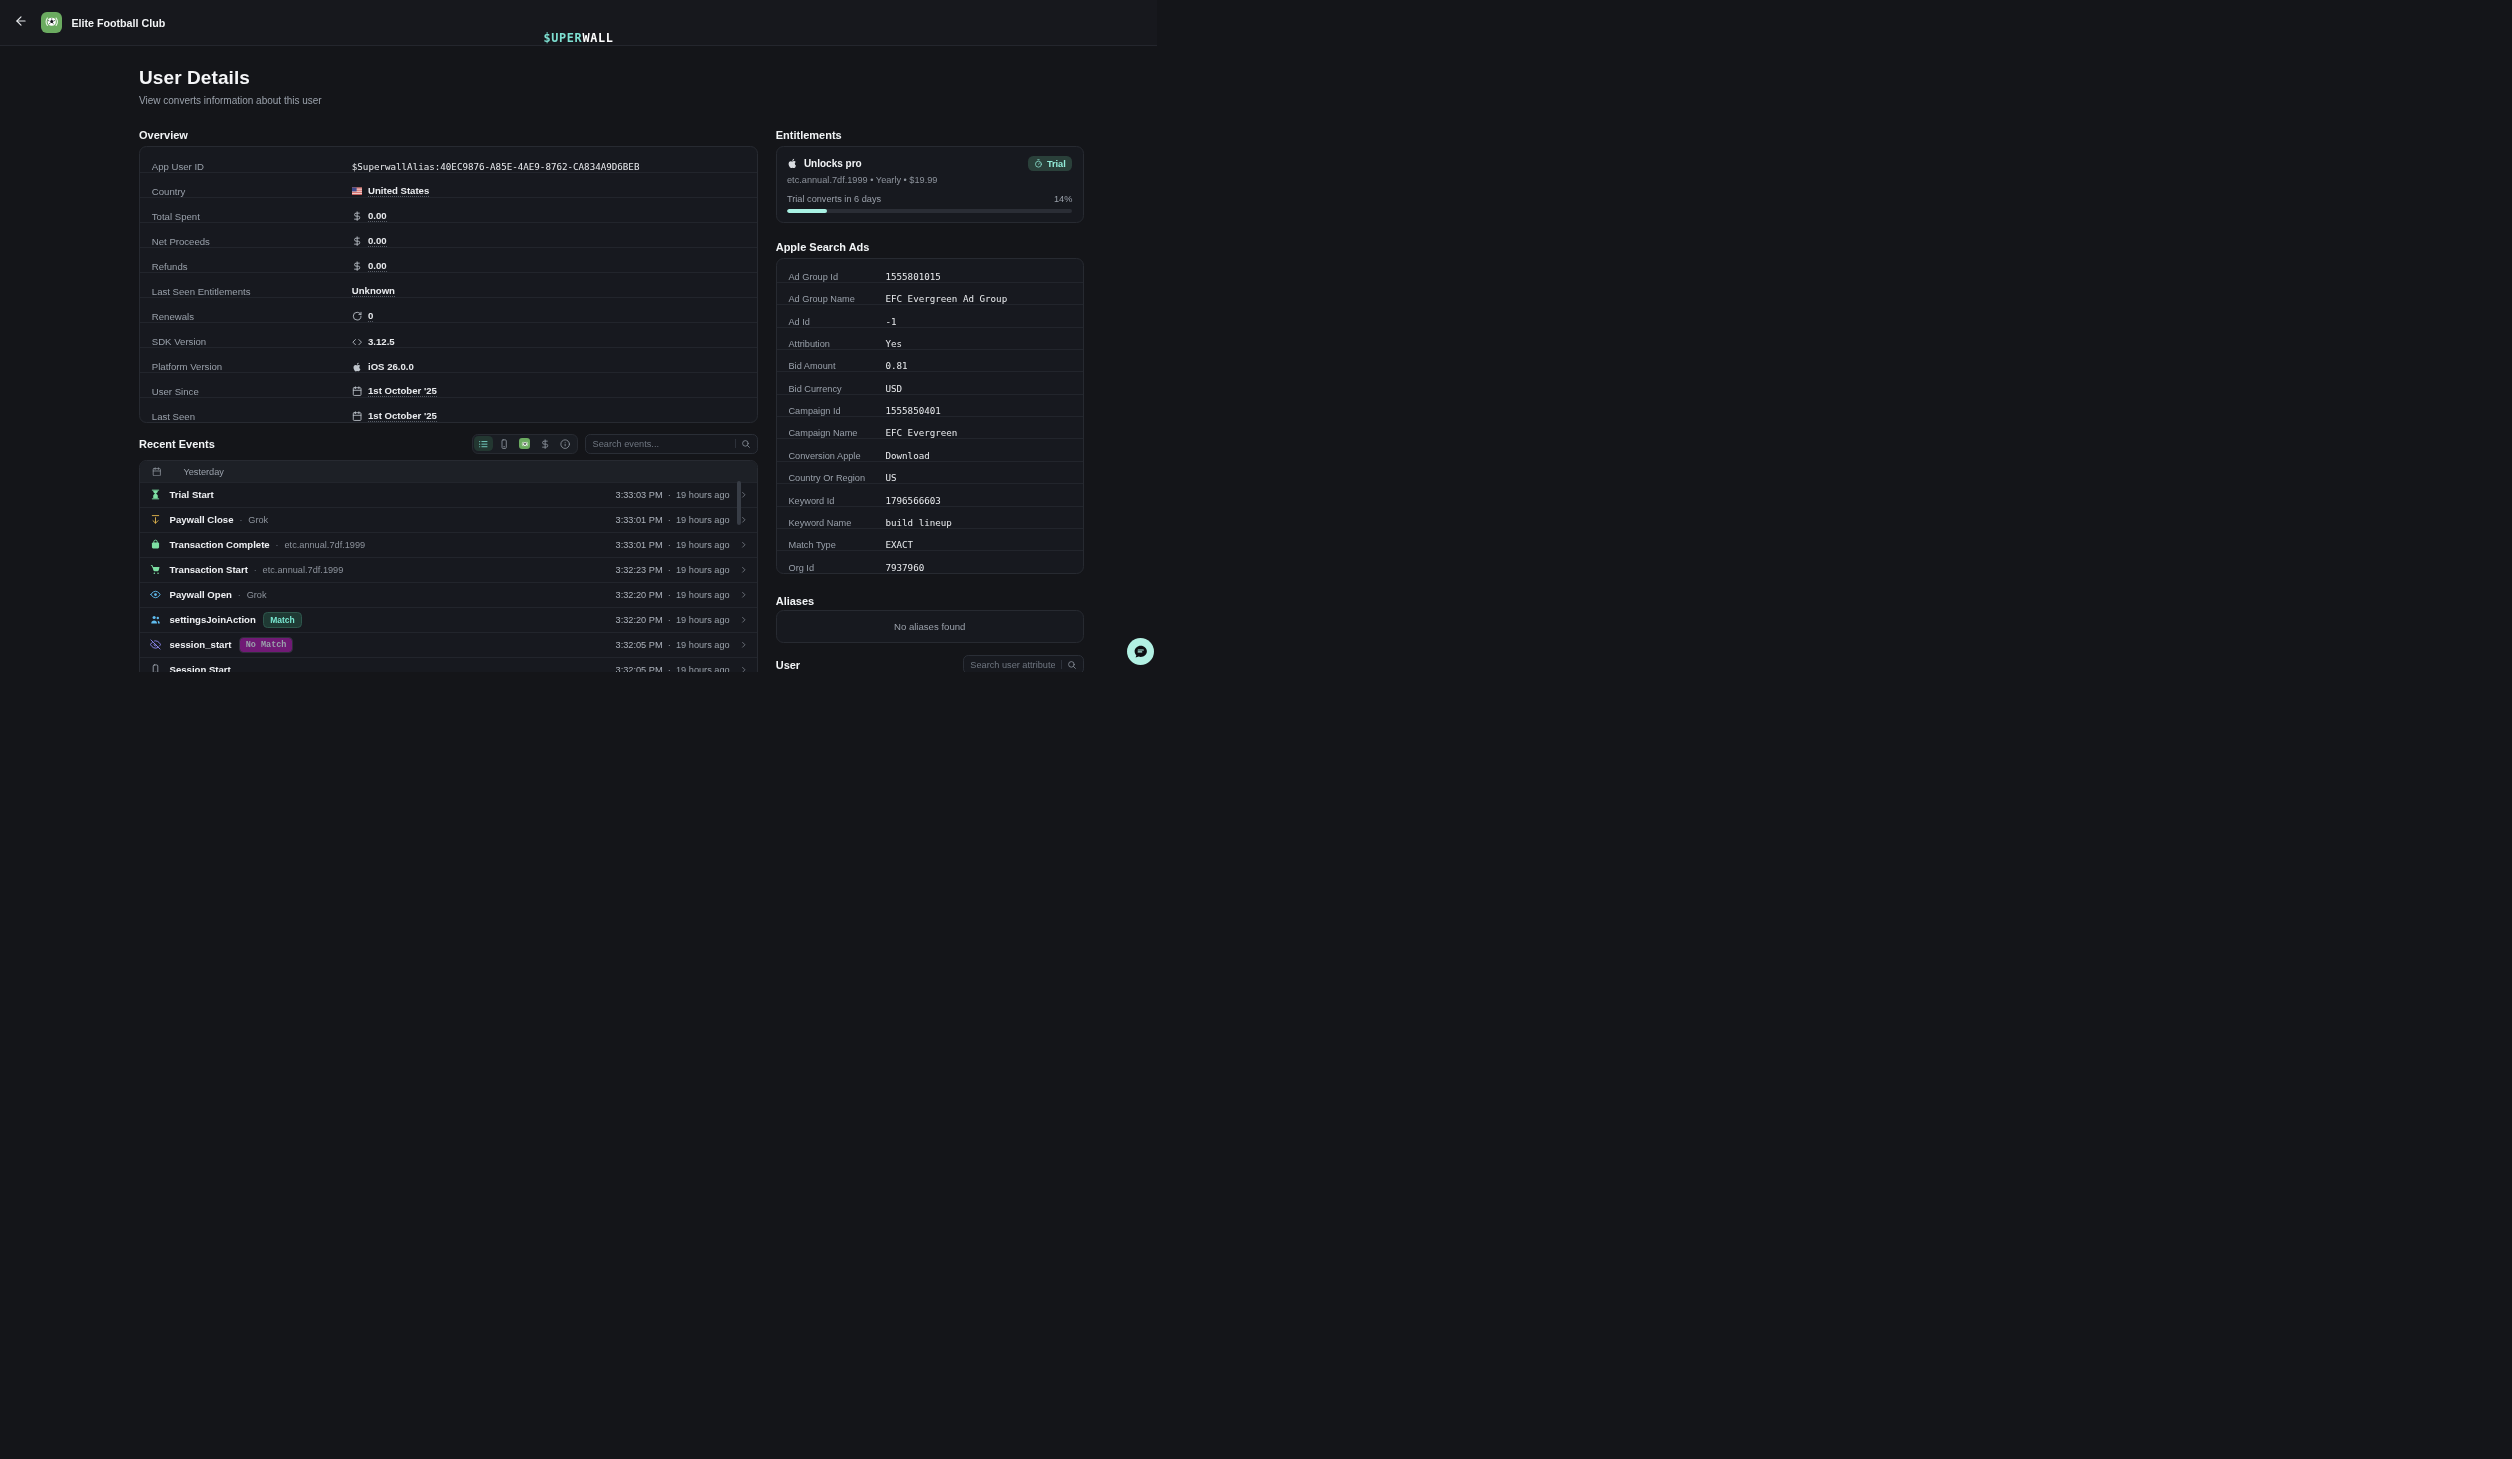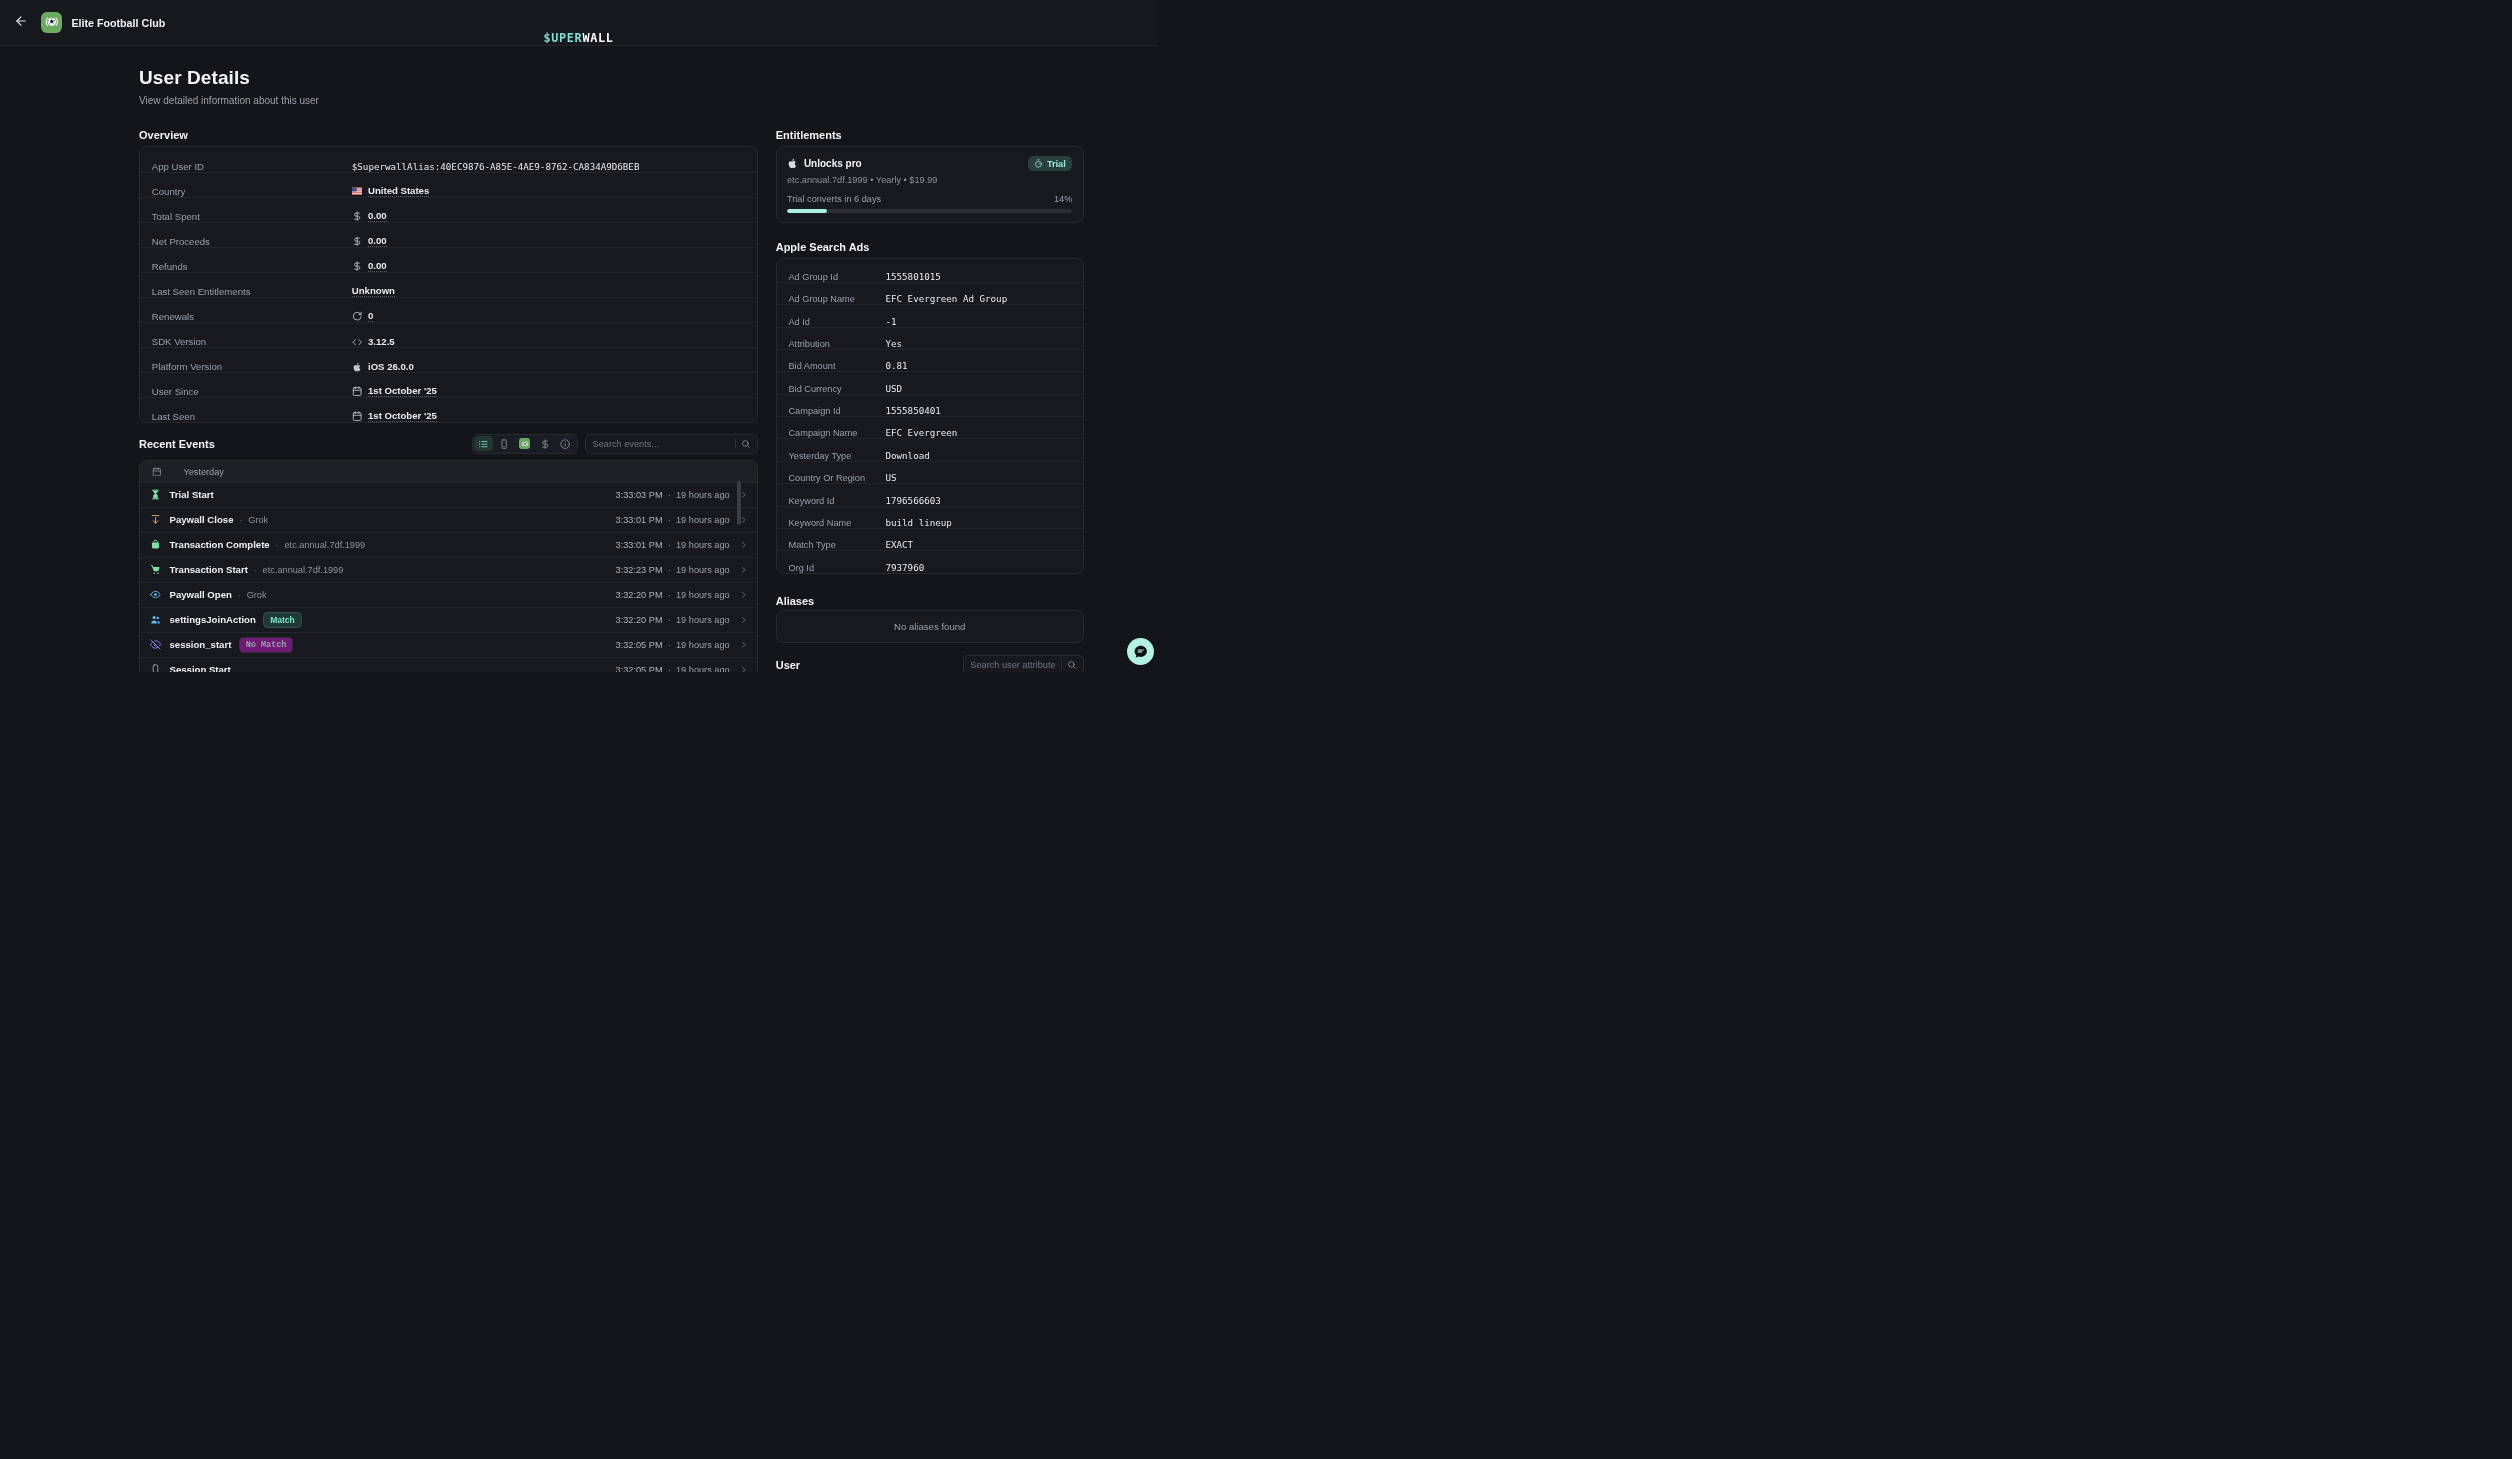--- a/index.html
+++ b/index.html
@@ -145,21 +145,21 @@
           <path fill="#17191e" d="m12 8.9 2.6 1.9-1 3.1h-3.2l-1-3.1z"></path>
           <path d="M12 8.9V6.4m2.6 4.4 2.5-.8m-3.5 3.9 1.5 2.1m-5.7-2.1-1.5 2.1m.5-5.2-2.5-.8" stroke="#17191e" stroke-width="1" fill="none"></path>
         </svg></span>
     </div>
   <div class="app-name">Elite Football Club</div>
   <div class="logo"><span class="accent">$UPER</span><span>WALL</span></div>
 </header>
 
 <main class="content">
   <h1 class="page-title">User Details</h1>
-  <div class="page-subtitle">View detailed information about this user</div>
+  <div class="page-subtitle">View converts information about this user</div>
 
   <div class="columns">
 
     <section>
       <div class="section-title">Overview</div>
       <div class="card" id="overview-rows">
           <div class="kv-row">
             <span class="kv-label">App User ID</span>
             <div class="kv-value">
               <span class="kv-text mono">$SuperwallAlias:40EC9876-A85E-4AE9-8762-CA834A9D6BEB</span>
@@ -618,21 +618,21 @@
               <span class="kv-text mono">1555850401</span>
             </div>
           </div>
           <div class="kv-row small">
             <span class="kv-label">Campaign Name</span>
             <div class="kv-value">
               <span class="kv-text mono">EFC Evergreen</span>
             </div>
           </div>
           <div class="kv-row small">
-            <span class="kv-label">Yesterday Type</span>
+            <span class="kv-label">Conversion Apple</span>
             <div class="kv-value">
               <span class="kv-text mono">Download</span>
             </div>
           </div>
           <div class="kv-row small">
             <span class="kv-label">Country Or Region</span>
             <div class="kv-value">
               <span class="kv-text mono">US</span>
             </div>
           </div>

